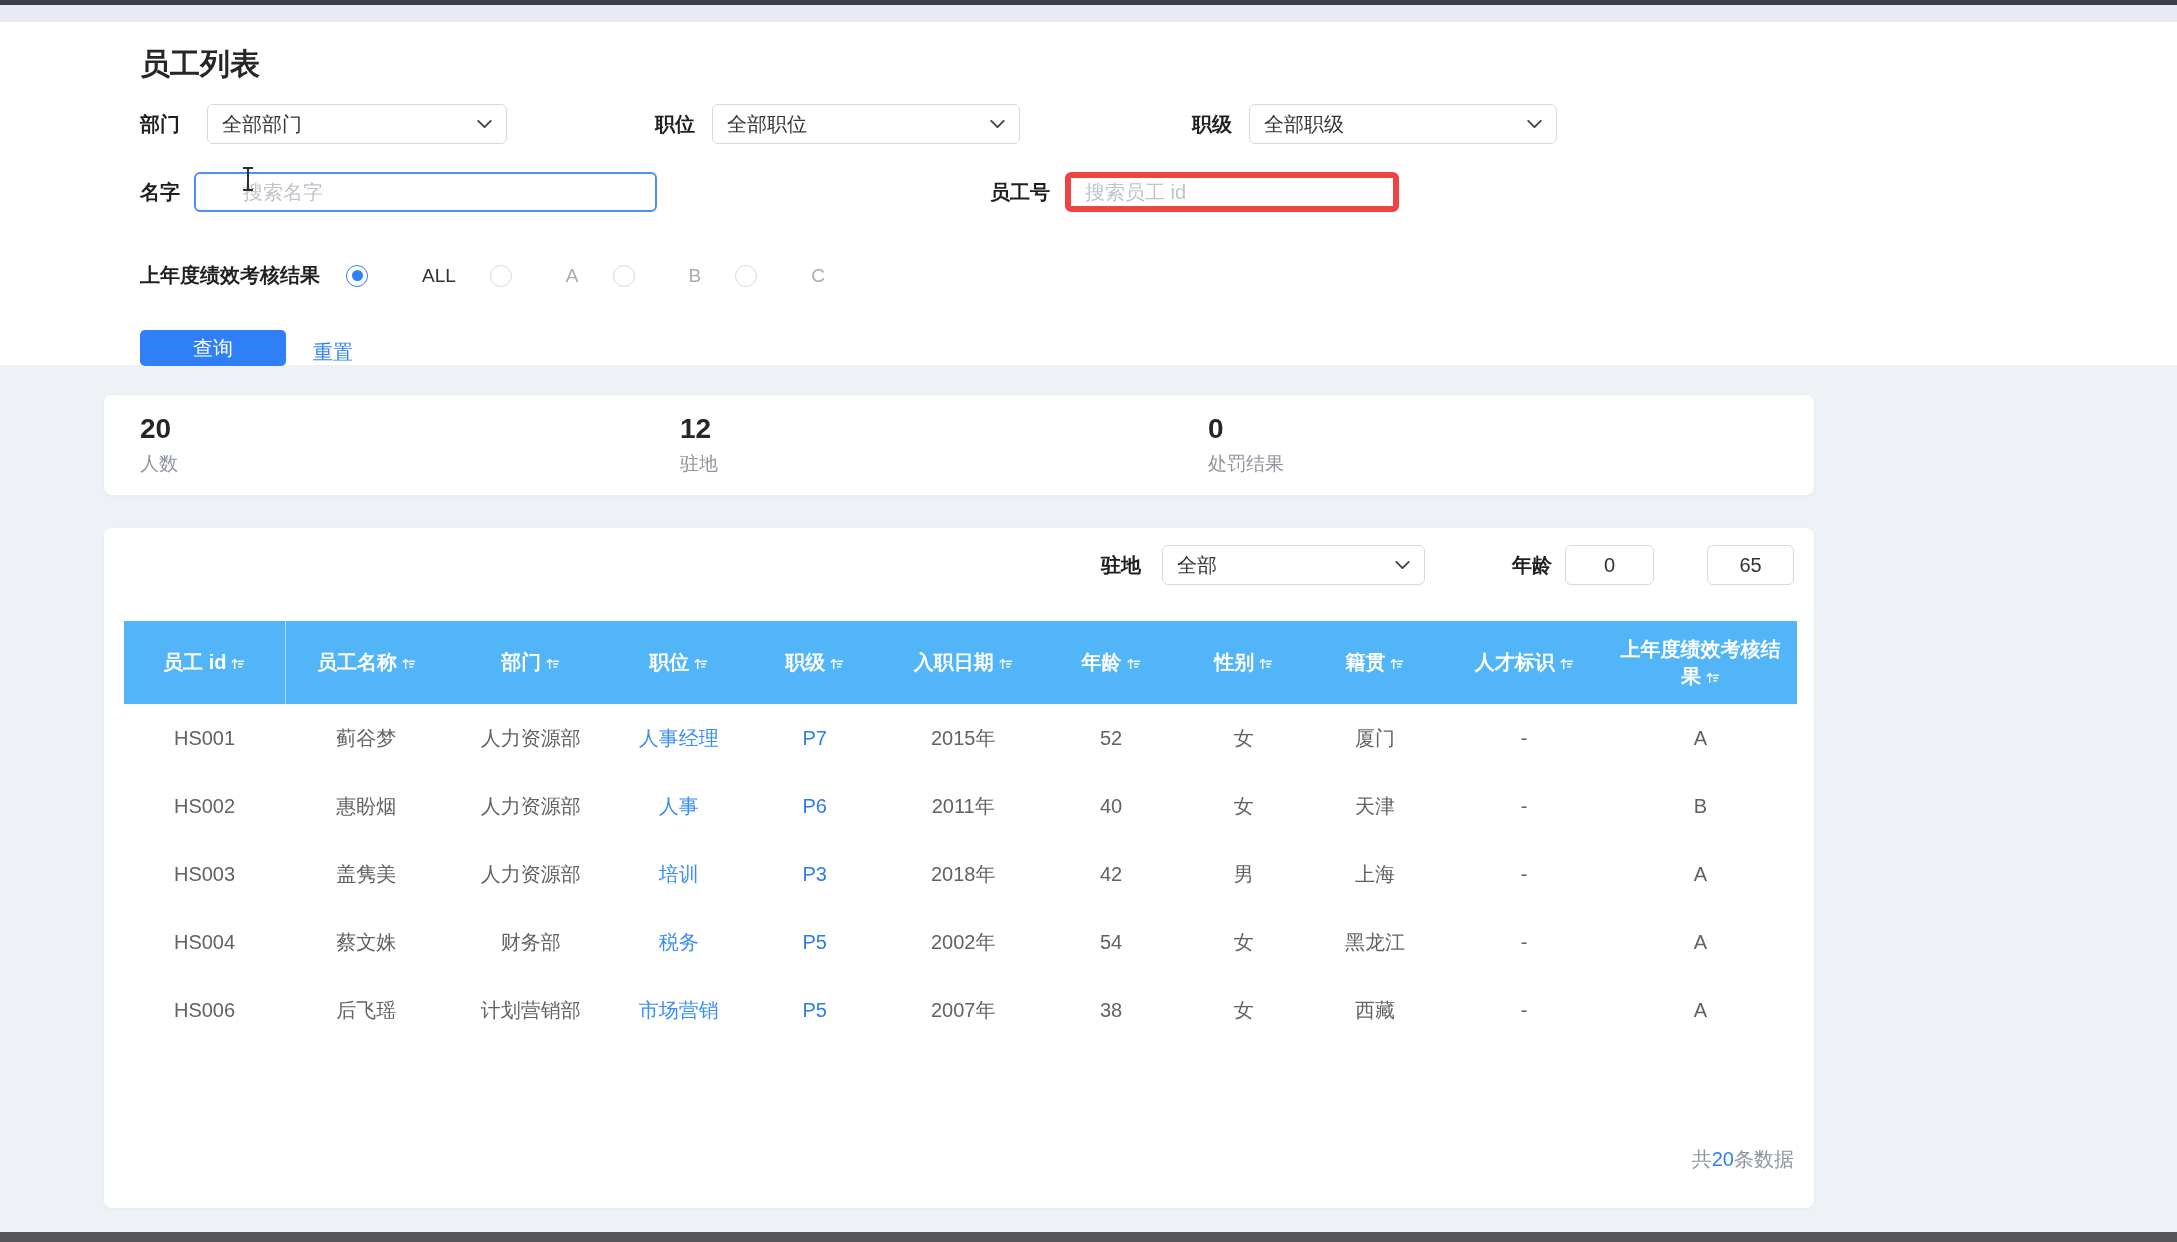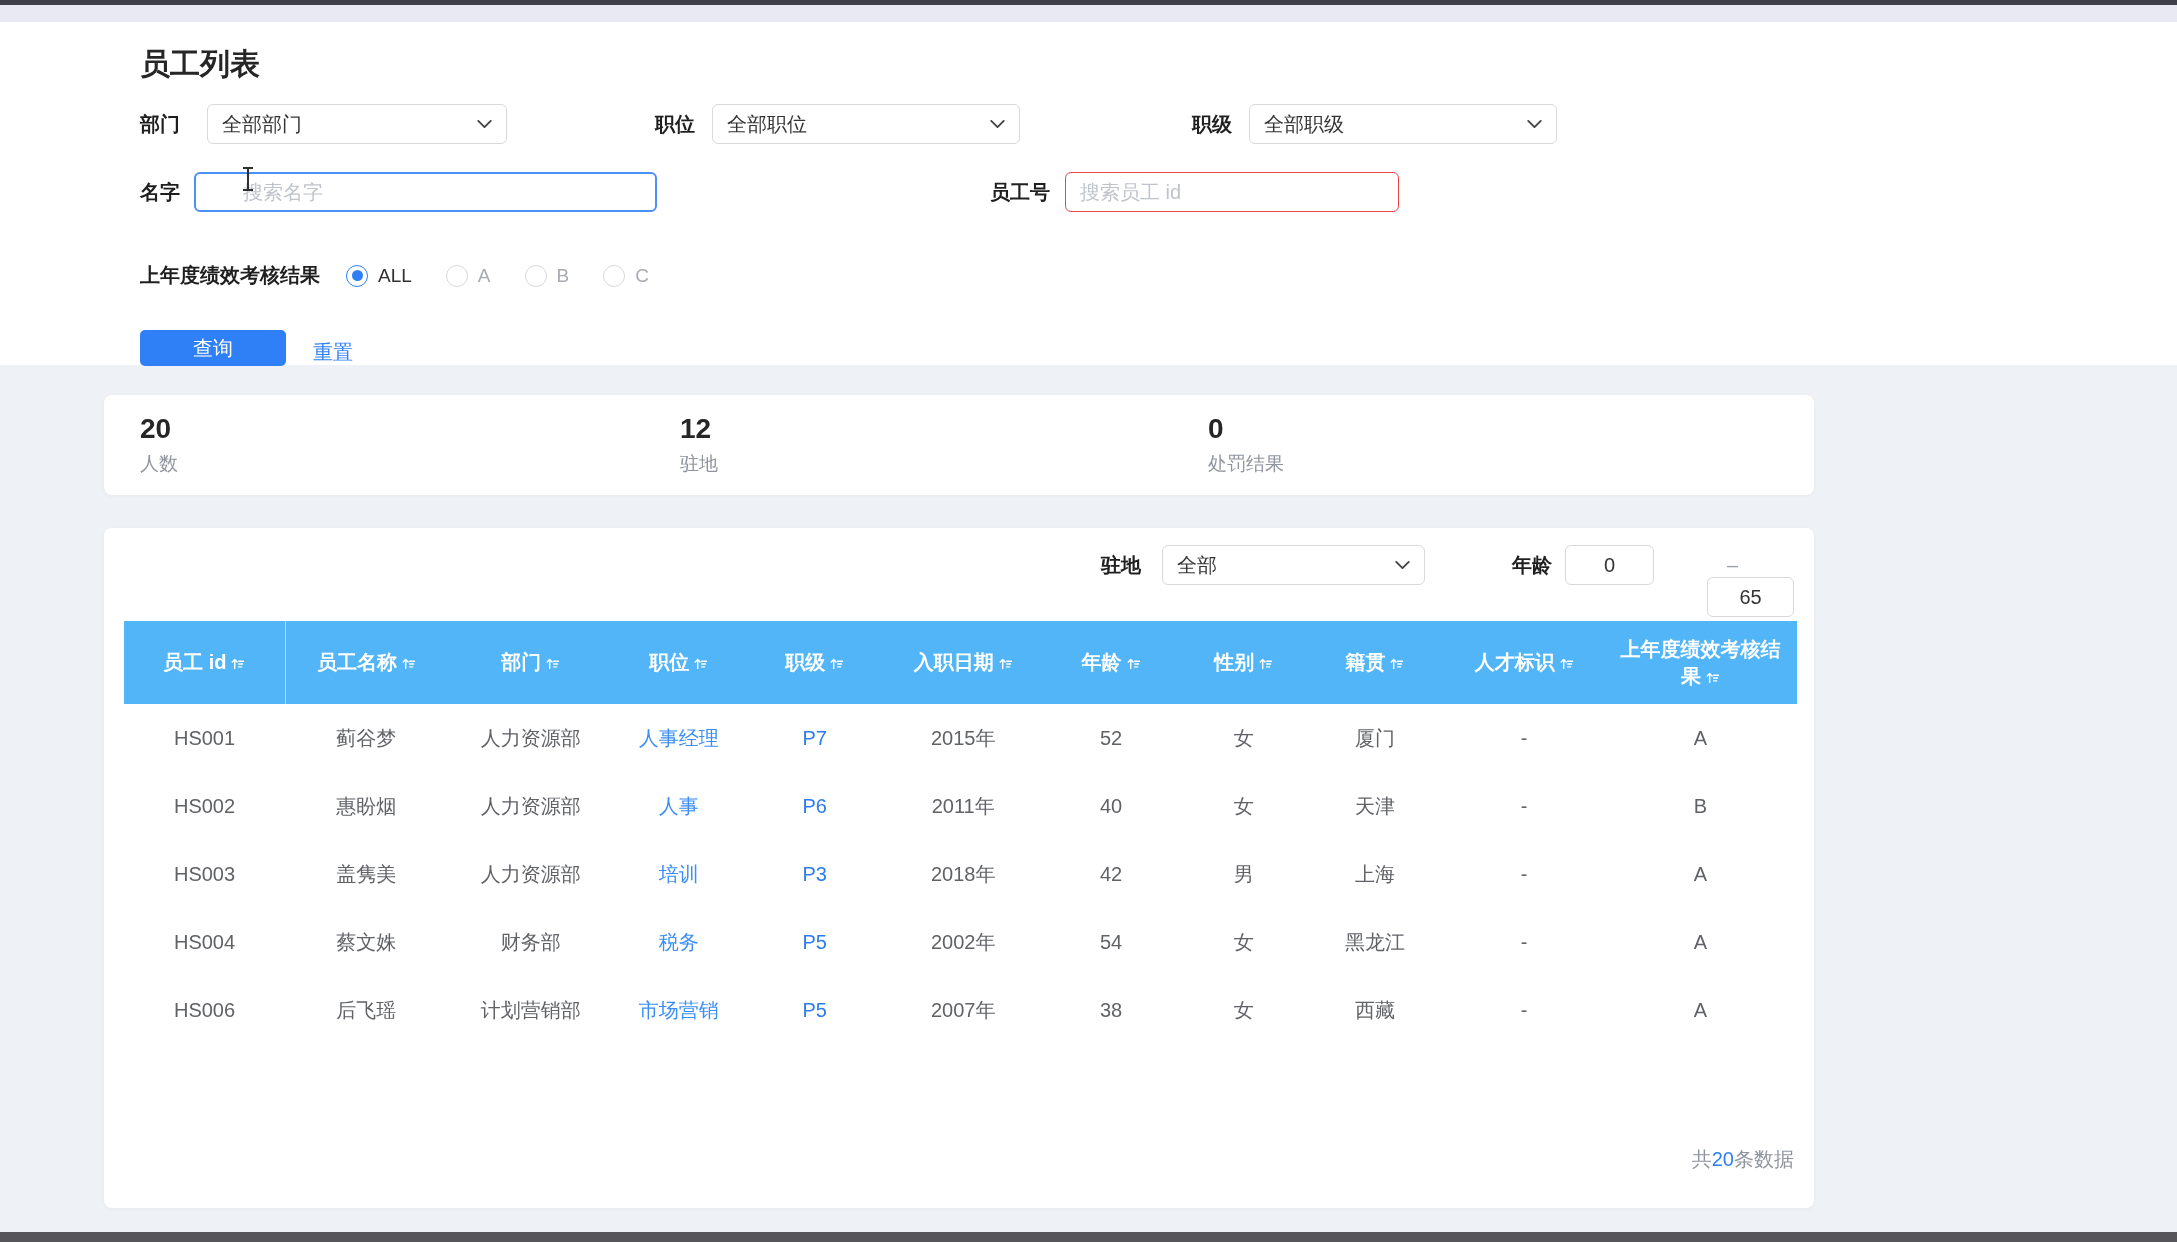--- a/index.html
+++ b/index.html
@@ -21,36 +21,36 @@
   .page-title{position:absolute;left:140px;top:22px;font-size:30px;font-weight:bold;color:#262626;}
 
   .flabel{position:absolute;font-size:20px;font-weight:bold;color:#1f1f1f;line-height:40px;}
   .select{
     position:absolute;height:40px;border:1px solid #d9d9d9;border-radius:6px;background:#fff;
     display:flex;align-items:center;justify-content:space-between;padding:0 14px;cursor:pointer;
   }
   .select .select-value{font-size:20px;color:#333;}
   .select svg{flex:0 0 auto;}
   .tinput{
-    position:absolute;height:40px;border:1px solid #ef4444;border-radius:6px;background:#fff;
+    position:absolute;height:40px;border:6px solid #ef4444;border-radius:6px;background:#fff;
     font-size:20px;color:#333;padding:0 14px;font-family:inherit;outline:none;
   }
   .tinput::placeholder{color:#bfc3cc;}
   .tinput.focused{border:2px solid #4a90f8;padding-left:47px;}
 
   
   .ibeam{position:absolute;left:247px;top:145px;width:2px;height:24px;background:#2f2f2f;}
   .ibeam::before,.ibeam::after{content:"";position:absolute;left:-4px;width:10px;height:2px;background:#2f2f2f;}
   .ibeam::before{top:0;}
   .ibeam::after{bottom:0;}
 
   
   .radio-row{position:absolute;left:140px;top:240px;display:flex;align-items:center;}
   .radio-row .flabel-inline{font-size:20px;font-weight:bold;color:#1f1f1f;margin-right:26px;}
-  .radio-item{display:flex;align-items:flex-start;margin-right:34px;cursor:pointer;}
+  .radio-item{display:flex;align-items:flex-start;margin-right:34px;cursor:pointer;gap:44px;}
   .radio-circle{width:22px;height:22px;border-radius:50%;border:1.5px solid #d9d9d9;background:#fff;
     display:flex;align-items:center;justify-content:center;margin-right:10px;}
   .radio-item.selected .radio-circle{border-color:#2f80f7;}
   .radio-dot{width:11px;height:11px;border-radius:50%;background:transparent;}
   .radio-item.selected .radio-dot{background:#2f80f7;}
   .radio-label{font-size:19px;color:#a8abb2;}
   .radio-item.selected .radio-label{color:#303133;}
 
   .btn-query{
     position:absolute;left:140px;top:308px;width:146px;height:36px;background:#2f80f7;color:#fff;
@@ -74,21 +74,21 @@
   .table-card{left:104px;top:528px;width:1710px;height:680px;}
 
   
   .ctl-label{position:absolute;top:17px;font-size:20px;font-weight:bold;color:#1f1f1f;line-height:40px;}
   .ctl-station-label{left:997px;}
   .ctl-station-select{left:1058px;top:17px;width:263px;}
   .ctl-age-label{left:1408px;}
   .age-input{position:absolute;top:17px;width:89px;height:40px;border:1px solid #d9d9d9;border-radius:6px;
     font-size:20px;color:#333;text-align:center;font-family:inherit;outline:none;}
   .age-min{left:1461px;}
-  .age-max{left:1603px;width:87px;margin-top:32px;}
+  .age-max{left:1603px;width:87px;}
   .age-sep{position:absolute;left:1566px;top:17px;width:125px;text-align:center;line-height:40px;
     font-size:20px;color:#9aa0a6;pointer-events:none;}
   .age-sep span{display:inline-block;width:100%;}
 
   
   .emp-table{position:absolute;left:20px;top:93px;width:1673px;border-collapse:collapse;table-layout:fixed;}
   .emp-table th{
     background:#52b5f7;color:#fff;font-size:20px;font-weight:bold;height:83px;
     text-align:center;vertical-align:middle;padding:0 10px;line-height:1.35;cursor:pointer;
   }

